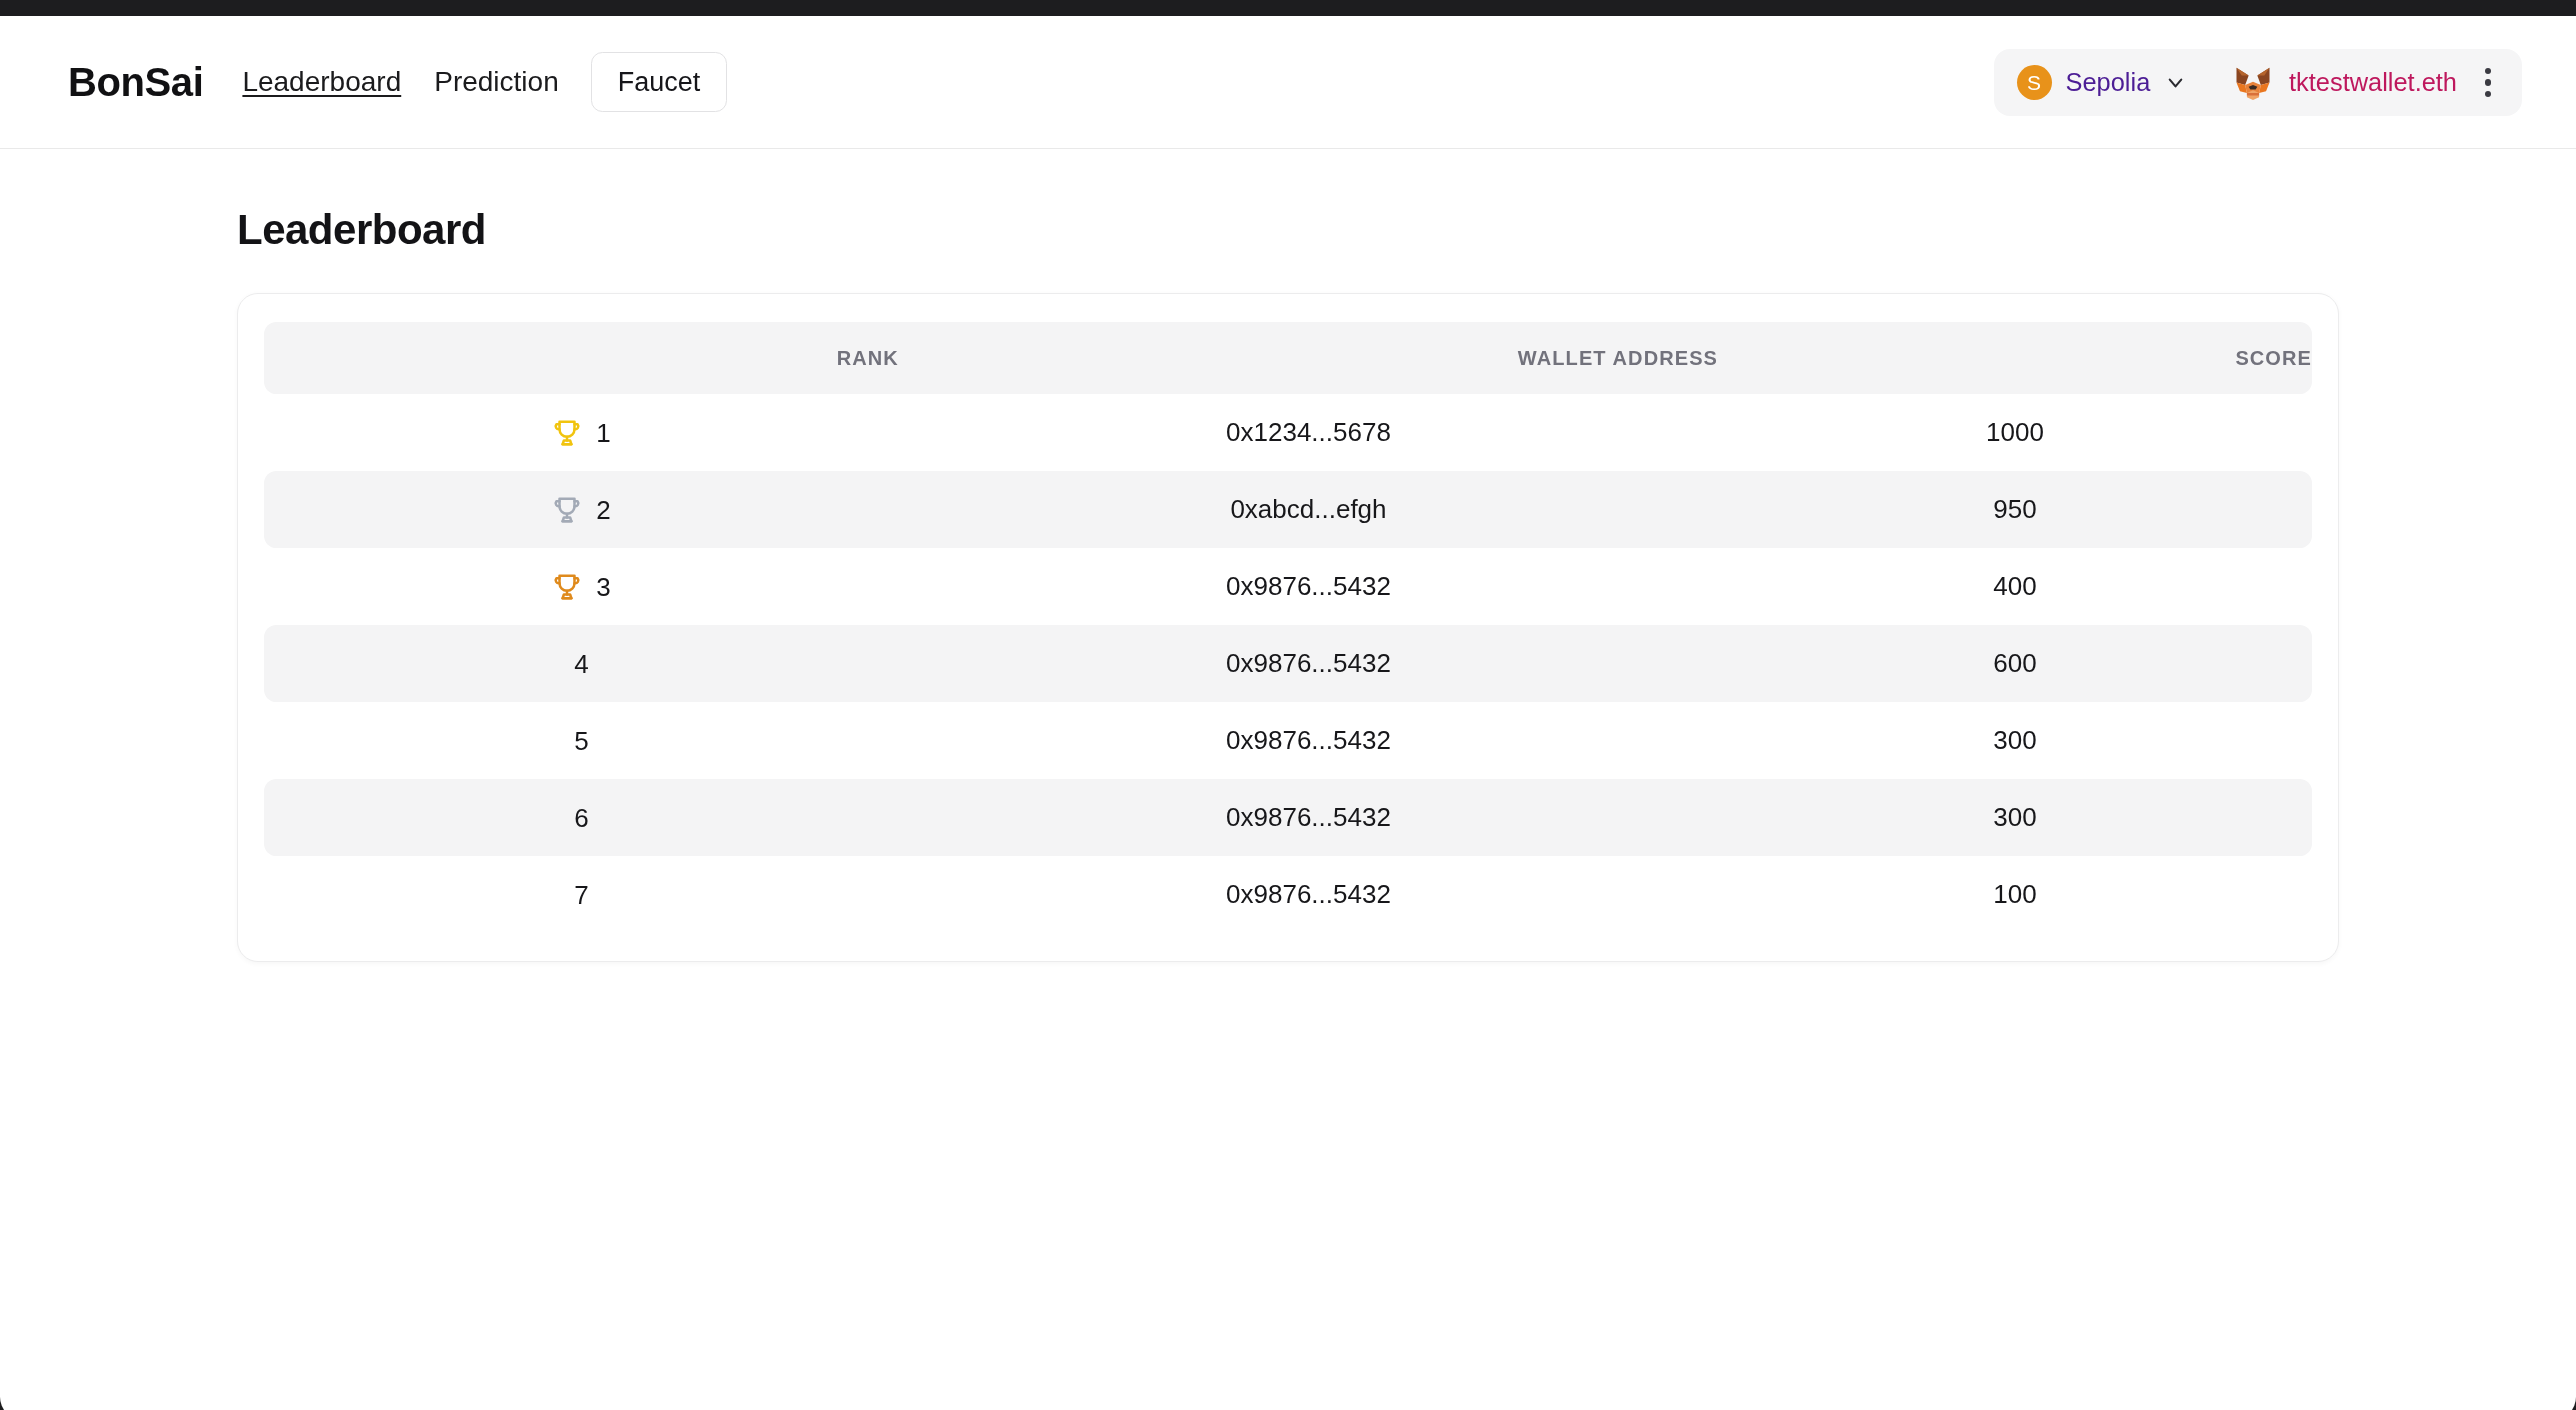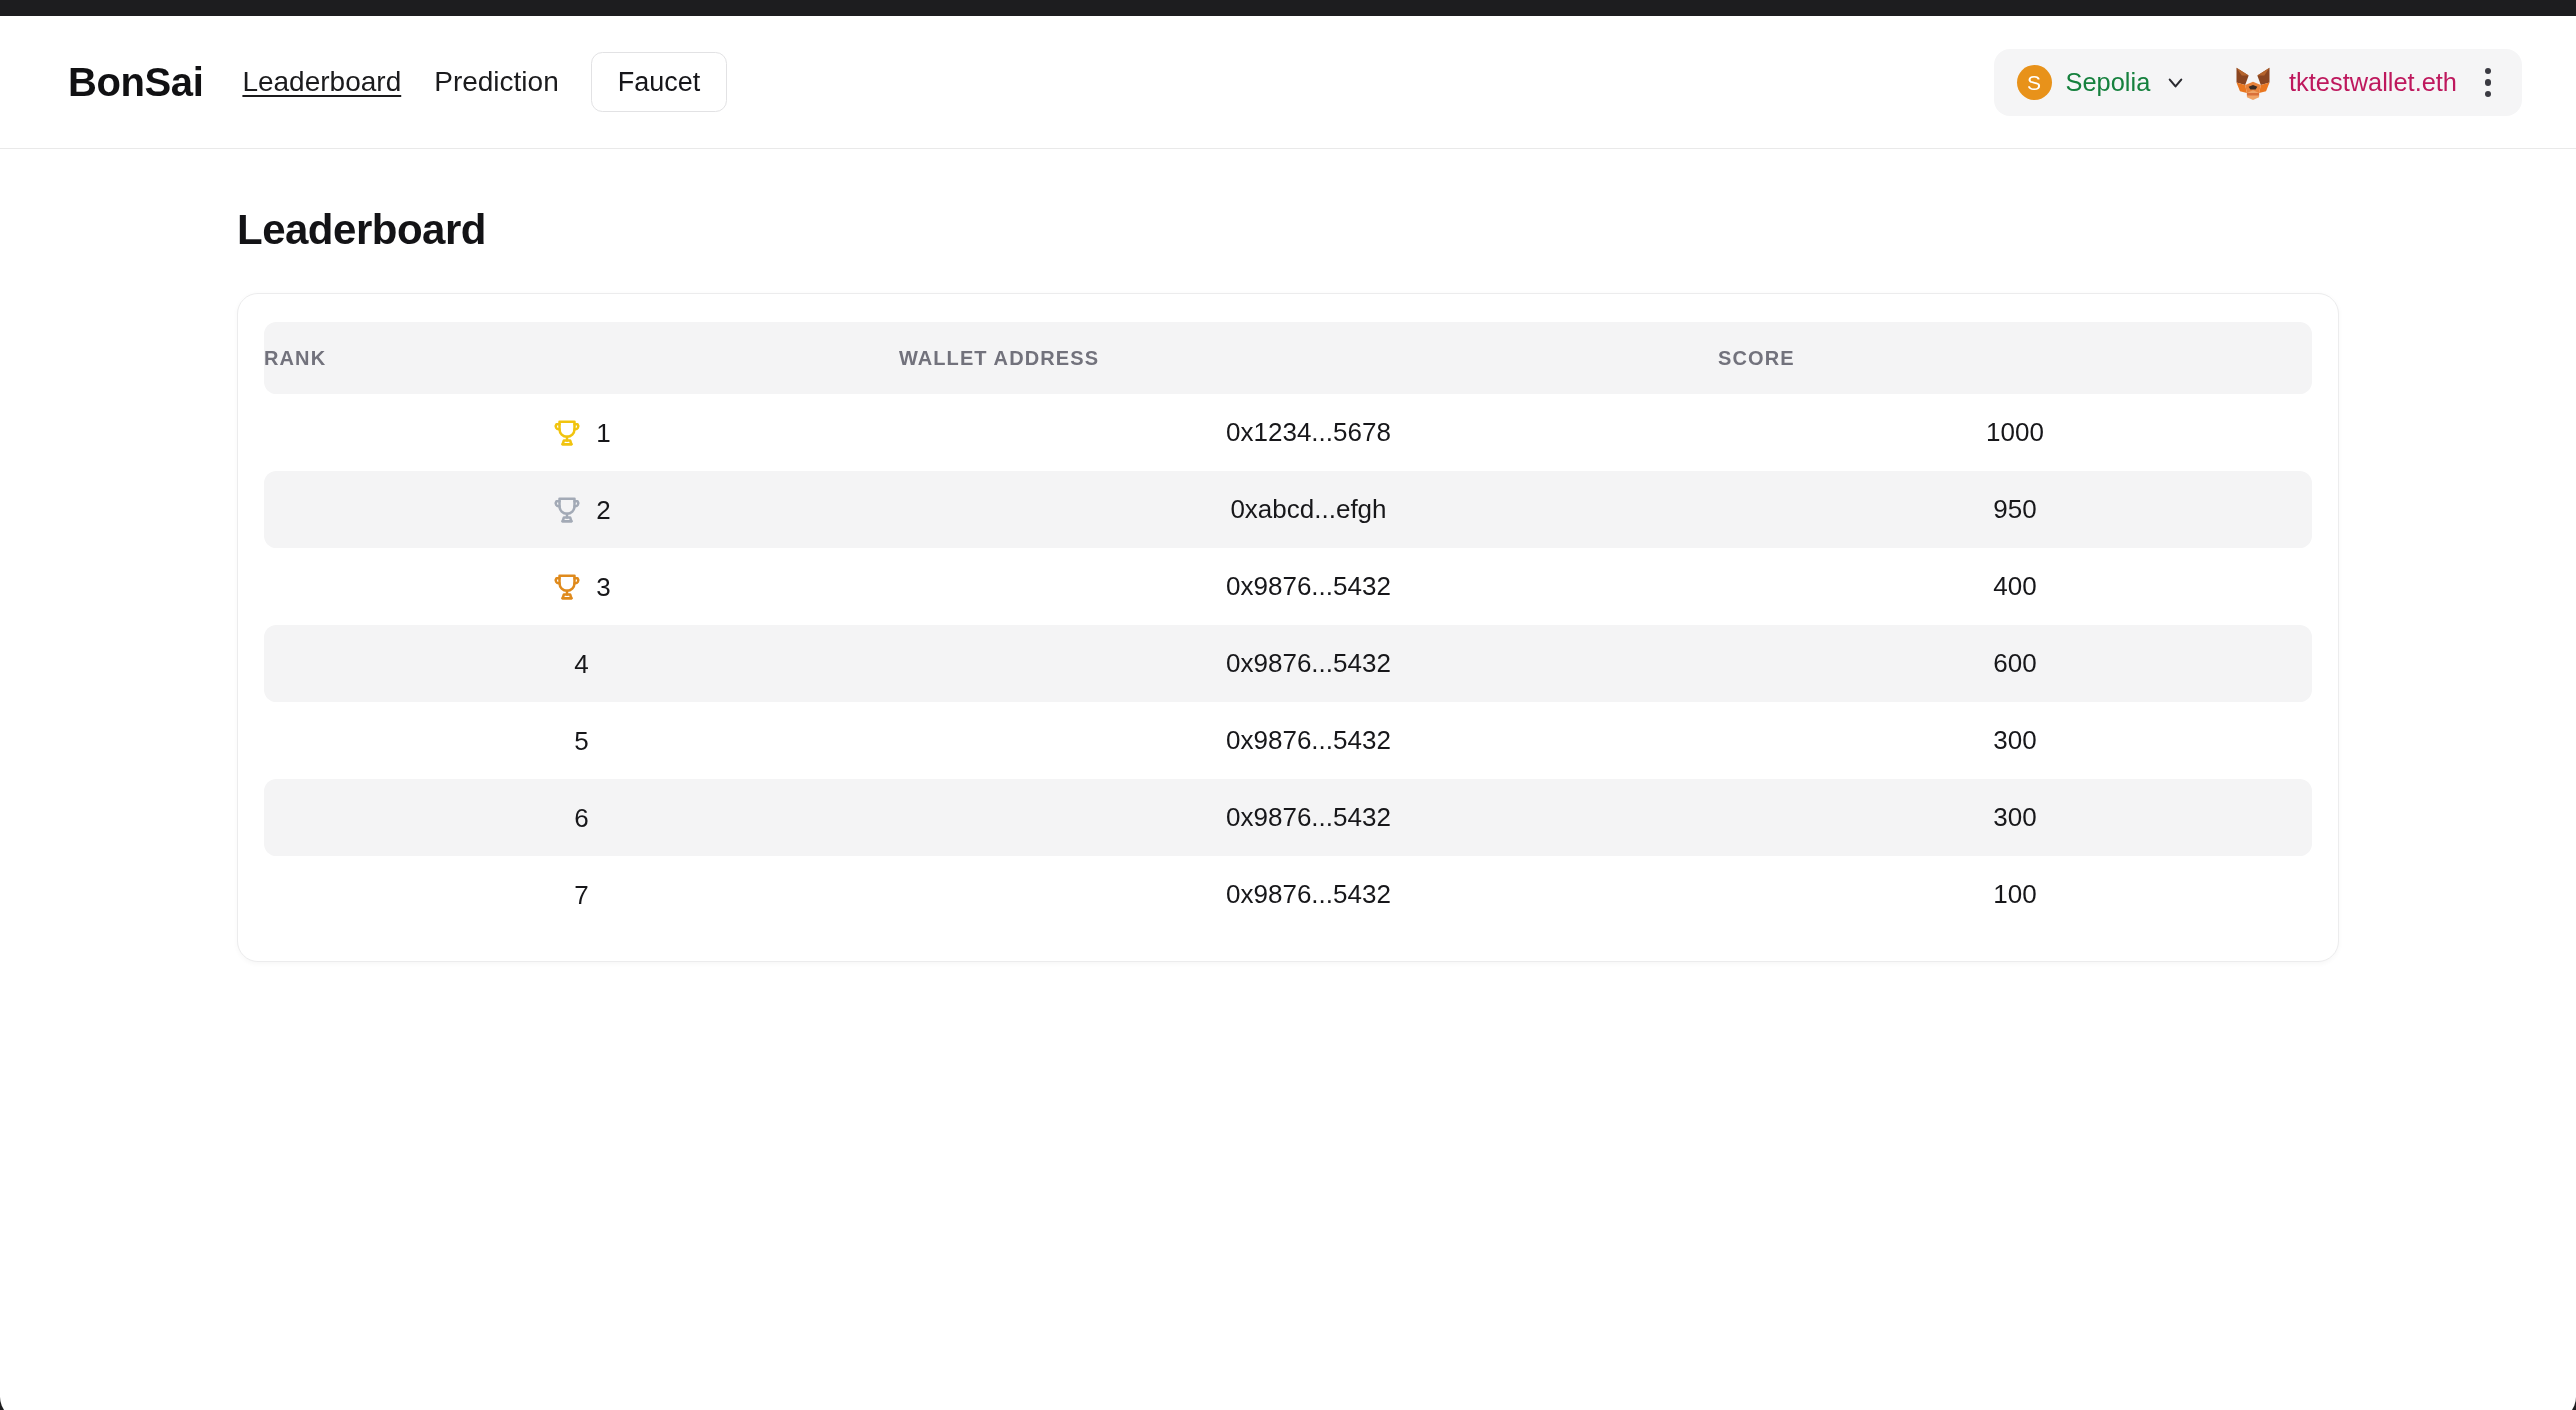--- a/index.html
+++ b/index.html
@@ -110,21 +110,21 @@
     align-items: center;
     justify-content: center;
     color: #ffffff;
     font-size: 21px;
     font-weight: 500;
     line-height: 1;
   }
 
   #network-name {
     font-size: 25.4px;
-    color: #15803d;
+    color: #4c1d95;
     white-space: nowrap;
   }
 
   .chevron-down {
     width: 23px;
     height: 23px;
     display: block;
   }
 
   #account-selector {
@@ -197,21 +197,21 @@
 
   #leaderboard-table th {
     background: #f4f4f5;
     font-size: 20px;
     font-weight: 700;
     letter-spacing: 1.1px;
     color: #72727c;
     text-transform: uppercase;
     height: 72px;
     vertical-align: middle;
-    text-align: left;
+    text-align: right;
   }
   #leaderboard-table th:first-child { border-top-left-radius: 12.3px; border-bottom-left-radius: 12.3px; }
   #leaderboard-table th:last-child  { border-top-right-radius: 12.3px; border-bottom-right-radius: 12.3px; }
 
   #leaderboard-table td {
     height: 77px;
     vertical-align: middle;
     text-align: center;
     font-size: 26px;
     color: #17171a;

